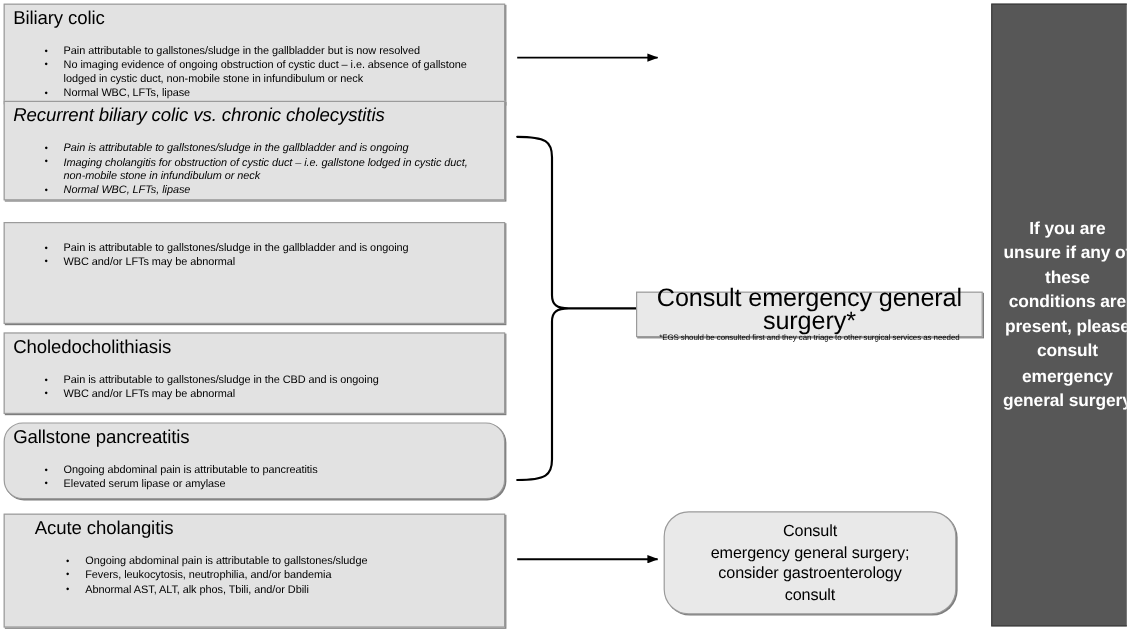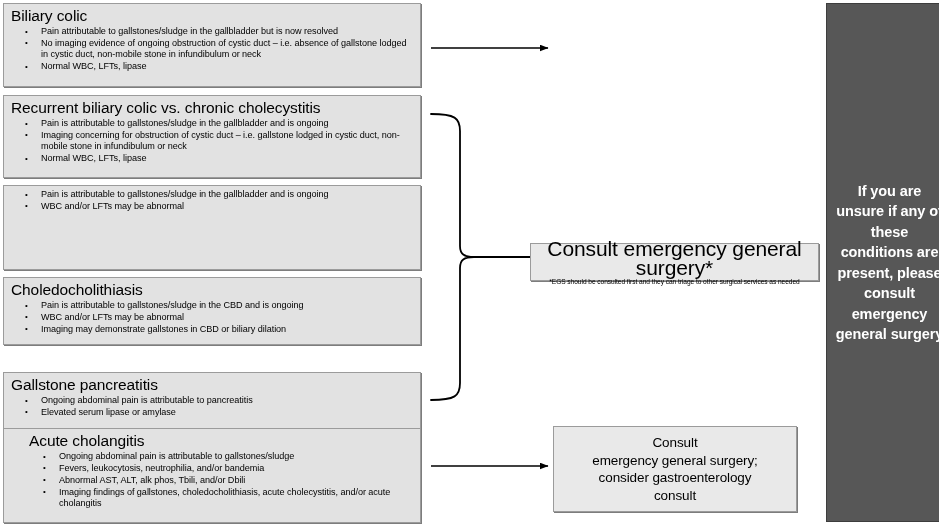--- a/index.html
+++ b/index.html
@@ -37,21 +37,21 @@
   .cond-title {
     font-size: 15.5px;
     line-height: 18px;
     font-weight: 400;
     letter-spacing: -0.1px;
     margin: 0 0 1px 0;
     color: #000;
   }
   .bullets {
     list-style: none;
-    margin: 0;
+    margin: 12px;
     padding: 0;
   }
   .bullets li {
     position: relative;
     font-size: 9.1px;
     line-height: 11.4px;
     padding-left: 30px;
     margin: 0 0 0.5px 0;
     letter-spacing: -0.05px;
   }
@@ -135,60 +135,58 @@
 
   <div class="cond-box" style="top:3px;height:84px;">
     <div class="cond-title">Biliary colic</div>
     <ul class="bullets">
       <li>Pain attributable to gallstones/sludge in the gallbladder but is now resolved</li>
       <li>No imaging evidence of ongoing obstruction of cystic duct – i.e. absence of gallstone lodged in cystic duct, non-mobile stone in infundibulum or neck</li>
       <li>Normal WBC, LFTs, lipase</li>
     </ul>
   </div>
 
-  <div class="cond-box" style="top:95px;height:83px;">
+  <div class="cond-box" style="top:84px;height:83px;font-style:italic;">
     <div class="cond-title">Recurrent biliary colic vs. chronic cholecystitis</div>
     <ul class="bullets">
       <li>Pain is attributable to gallstones/sludge in the gallbladder and is ongoing</li>
-      <li>Imaging concerning for obstruction of cystic duct – i.e. gallstone lodged in cystic duct, non-mobile stone in infundibulum or neck</li>
+      <li>Imaging cholangitis for obstruction of cystic duct – i.e. gallstone lodged in cystic duct, non-mobile stone in infundibulum or neck</li>
       <li>Normal WBC, LFTs, lipase</li>
     </ul>
   </div>
 
   <div class="cond-box" style="top:185px;height:85px;">
     <ul class="bullets">
       <li>Pain is attributable to gallstones/sludge in the gallbladder and is ongoing</li>
       <li>WBC and/or LFTs may be abnormal</li>
     </ul>
   </div>
 
   <div class="cond-box" style="top:277px;height:68px;">
     <div class="cond-title">Choledocholithiasis</div>
     <ul class="bullets">
       <li>Pain is attributable to gallstones/sludge in the CBD and is ongoing</li>
       <li>WBC and/or LFTs may be abnormal</li>
-      <li>Imaging may demonstrate gallstones in CBD or biliary dilation</li>
-    </ul>
-  </div>
-
-  <div class="cond-box" style="top:372px;height:64px;">
+    </ul>
+  </div>
+
+  <div class="cond-box" style="top:352px;height:64px;border-radius:16px;">
     <div class="cond-title">Gallstone pancreatitis</div>
     <ul class="bullets">
       <li>Ongoing abdominal pain is attributable to pancreatitis</li>
       <li>Elevated serum lipase or amylase</li>
     </ul>
   </div>
 
   <div class="cond-box" style="top:428px;height:95px;padding-left:25px;">
     <div class="cond-title">Acute cholangitis</div>
     <ul class="bullets">
       <li>Ongoing abdominal pain is attributable to gallstones/sludge</li>
       <li>Fevers, leukocytosis, neutrophilia, and/or bandemia</li>
       <li>Abnormal AST, ALT, alk phos, Tbili, and/or Dbili</li>
-      <li>Imaging findings of gallstones, choledocholithiasis, acute cholecystitis, and/or acute cholangitis</li>
     </ul>
   </div>
 
   <svg class="conn" viewBox="0 0 939 526" xmlns="http://www.w3.org/2000/svg">
     <defs>
       <marker id="arrowhead" markerWidth="9" markerHeight="7" refX="8.5" refY="3.5" orient="auto" markerUnits="userSpaceOnUse">
         <polygon points="0 0, 9 3.5, 0 7" fill="#000000"></polygon>
       </marker>
     </defs>
 
@@ -206,21 +204,21 @@
 
     <line x1="431" y1="466" x2="548" y2="466" stroke="#000000" stroke-width="1.6" marker-end="url(#arrowhead)"></line>
   </svg>
 
 
   <div class="out-box" style="left:530px;top:243px;width:289px;height:38px;">
     <div class="out-text big">Consult emergency general surgery*</div>
     <div class="footnote">*EGS should be consulted first and they can triage to other surgical services as needed</div>
   </div>
 
-  <div class="out-box" style="left:553px;top:426px;width:244px;height:86px;">
+  <div class="out-box" style="left:553px;top:426px;width:244px;height:86px;border-radius:21px;">
     <div class="out-text">Consult
 emergency general surgery;
 consider gastroenterology
 consult</div>
   </div>
 
   <div id="sidebar">
     <div class="sb-text">If you are unsure if any of these conditions are present, please consult emergency general surgery</div>
   </div>
 

